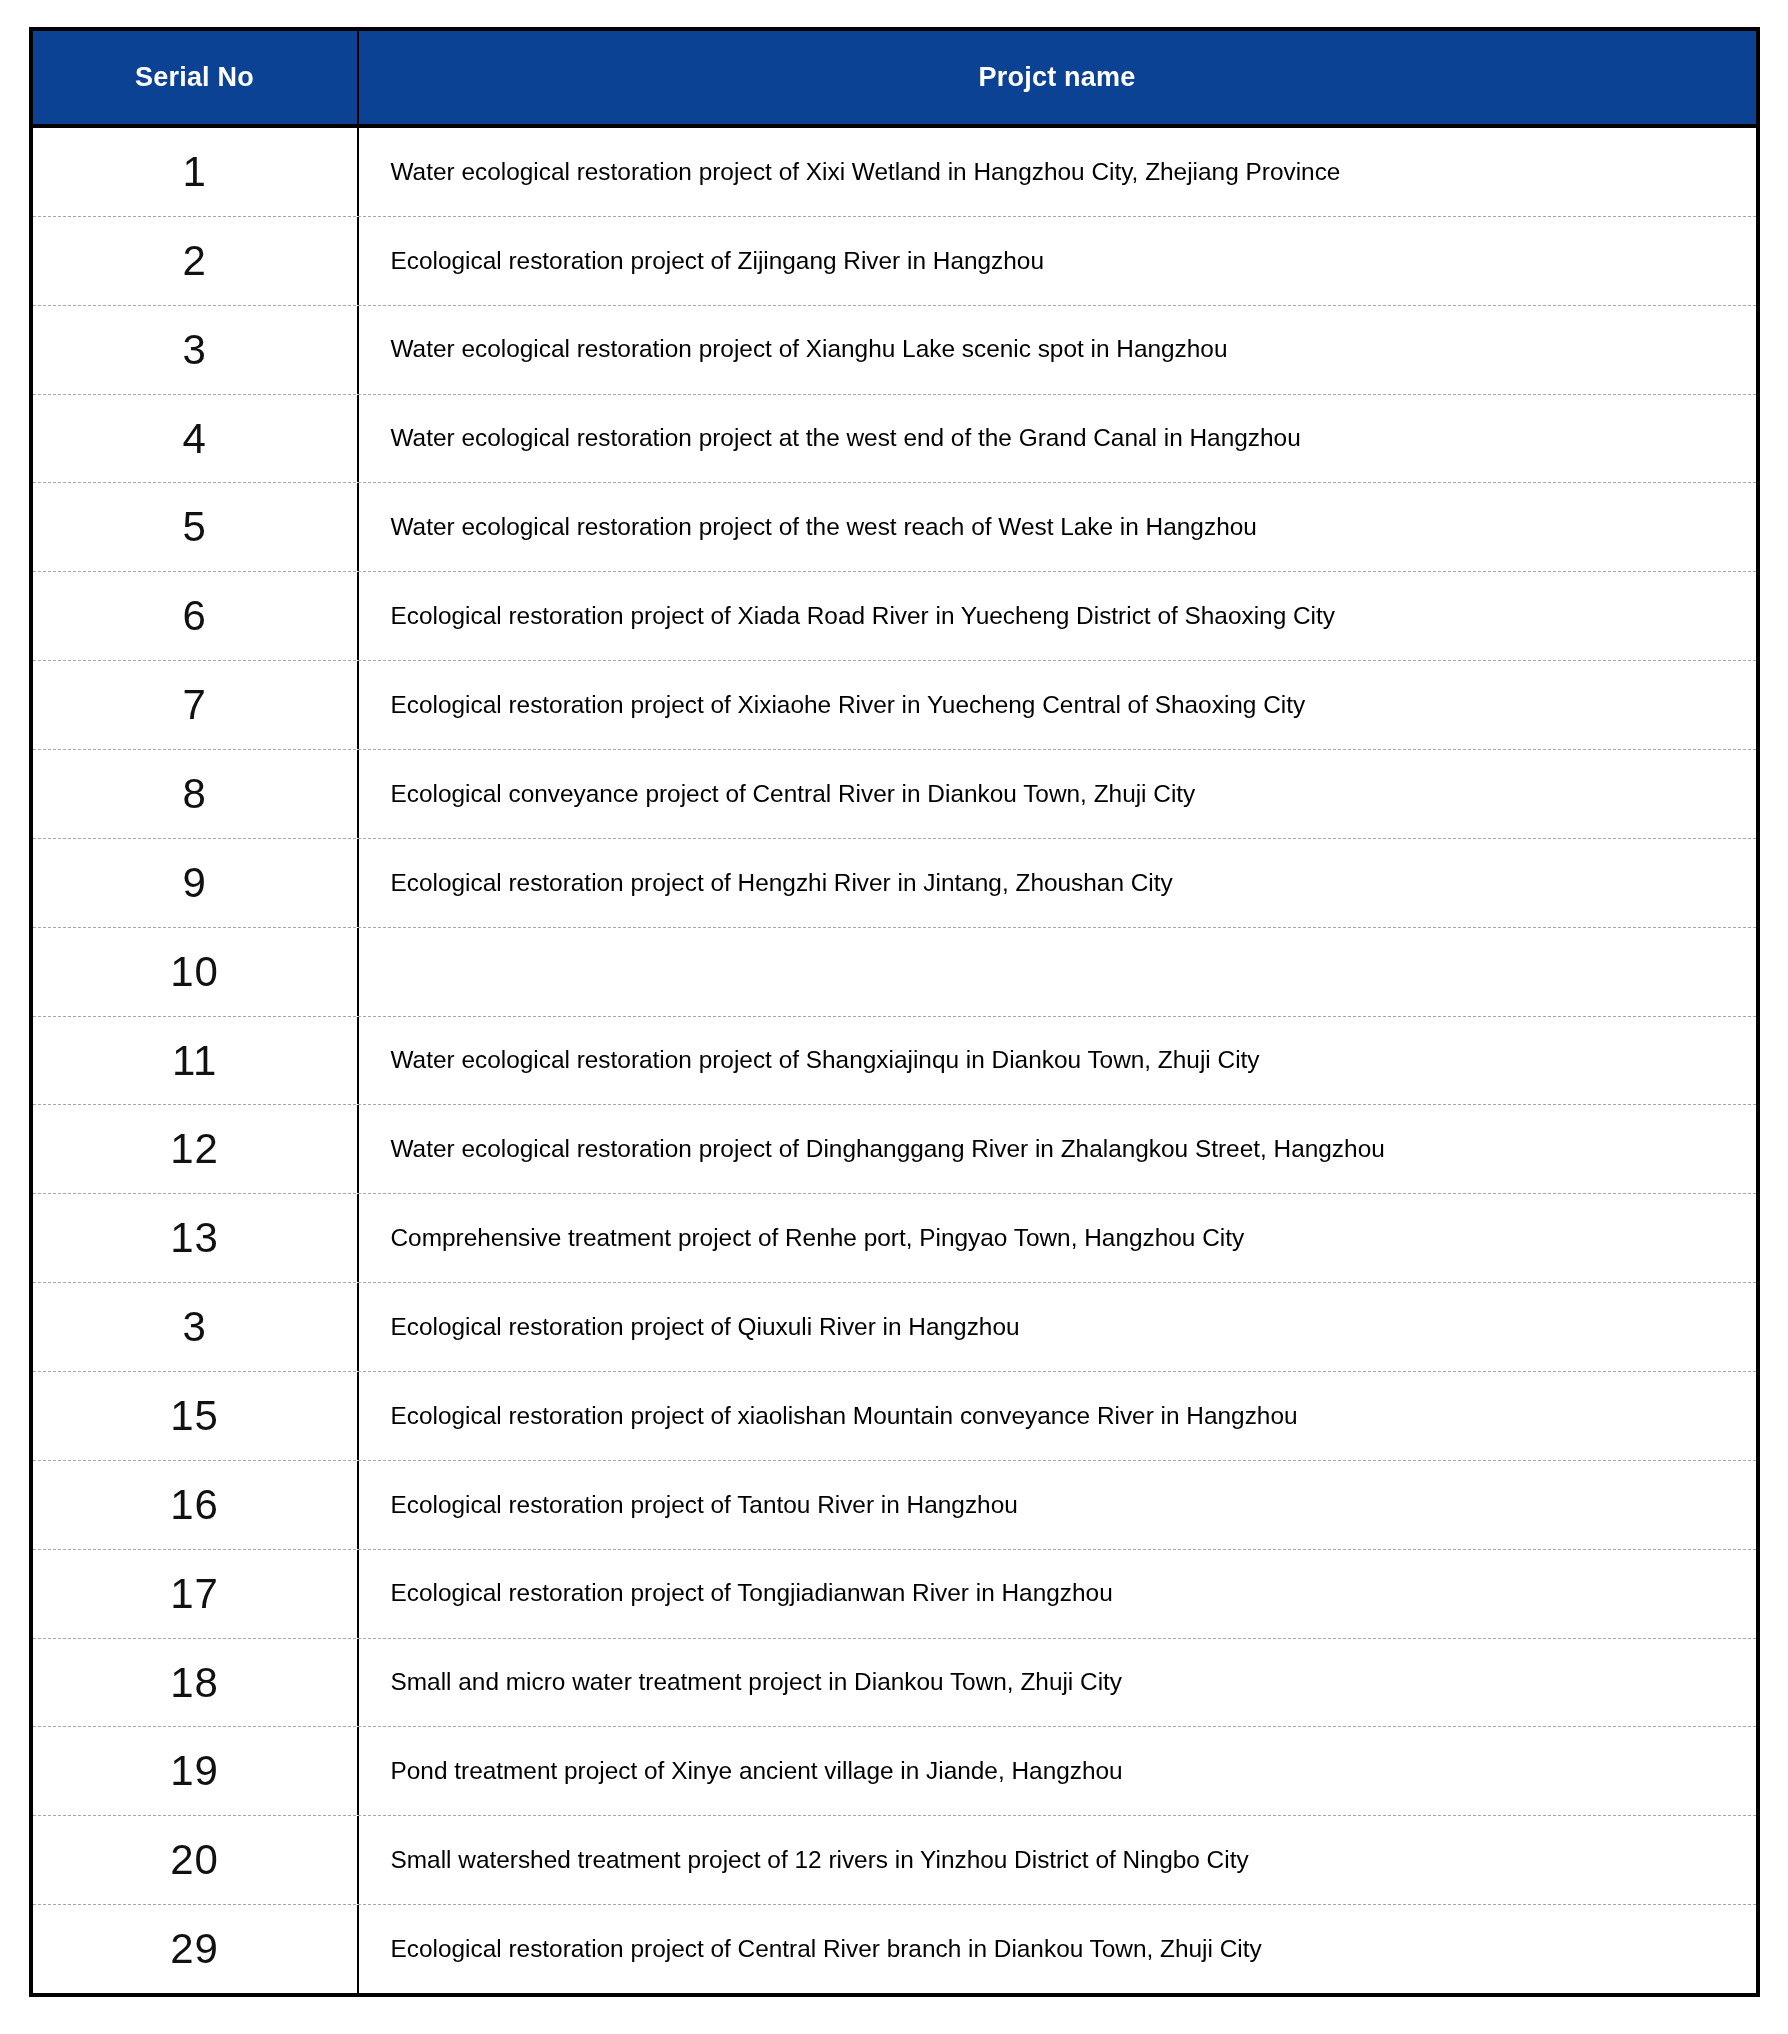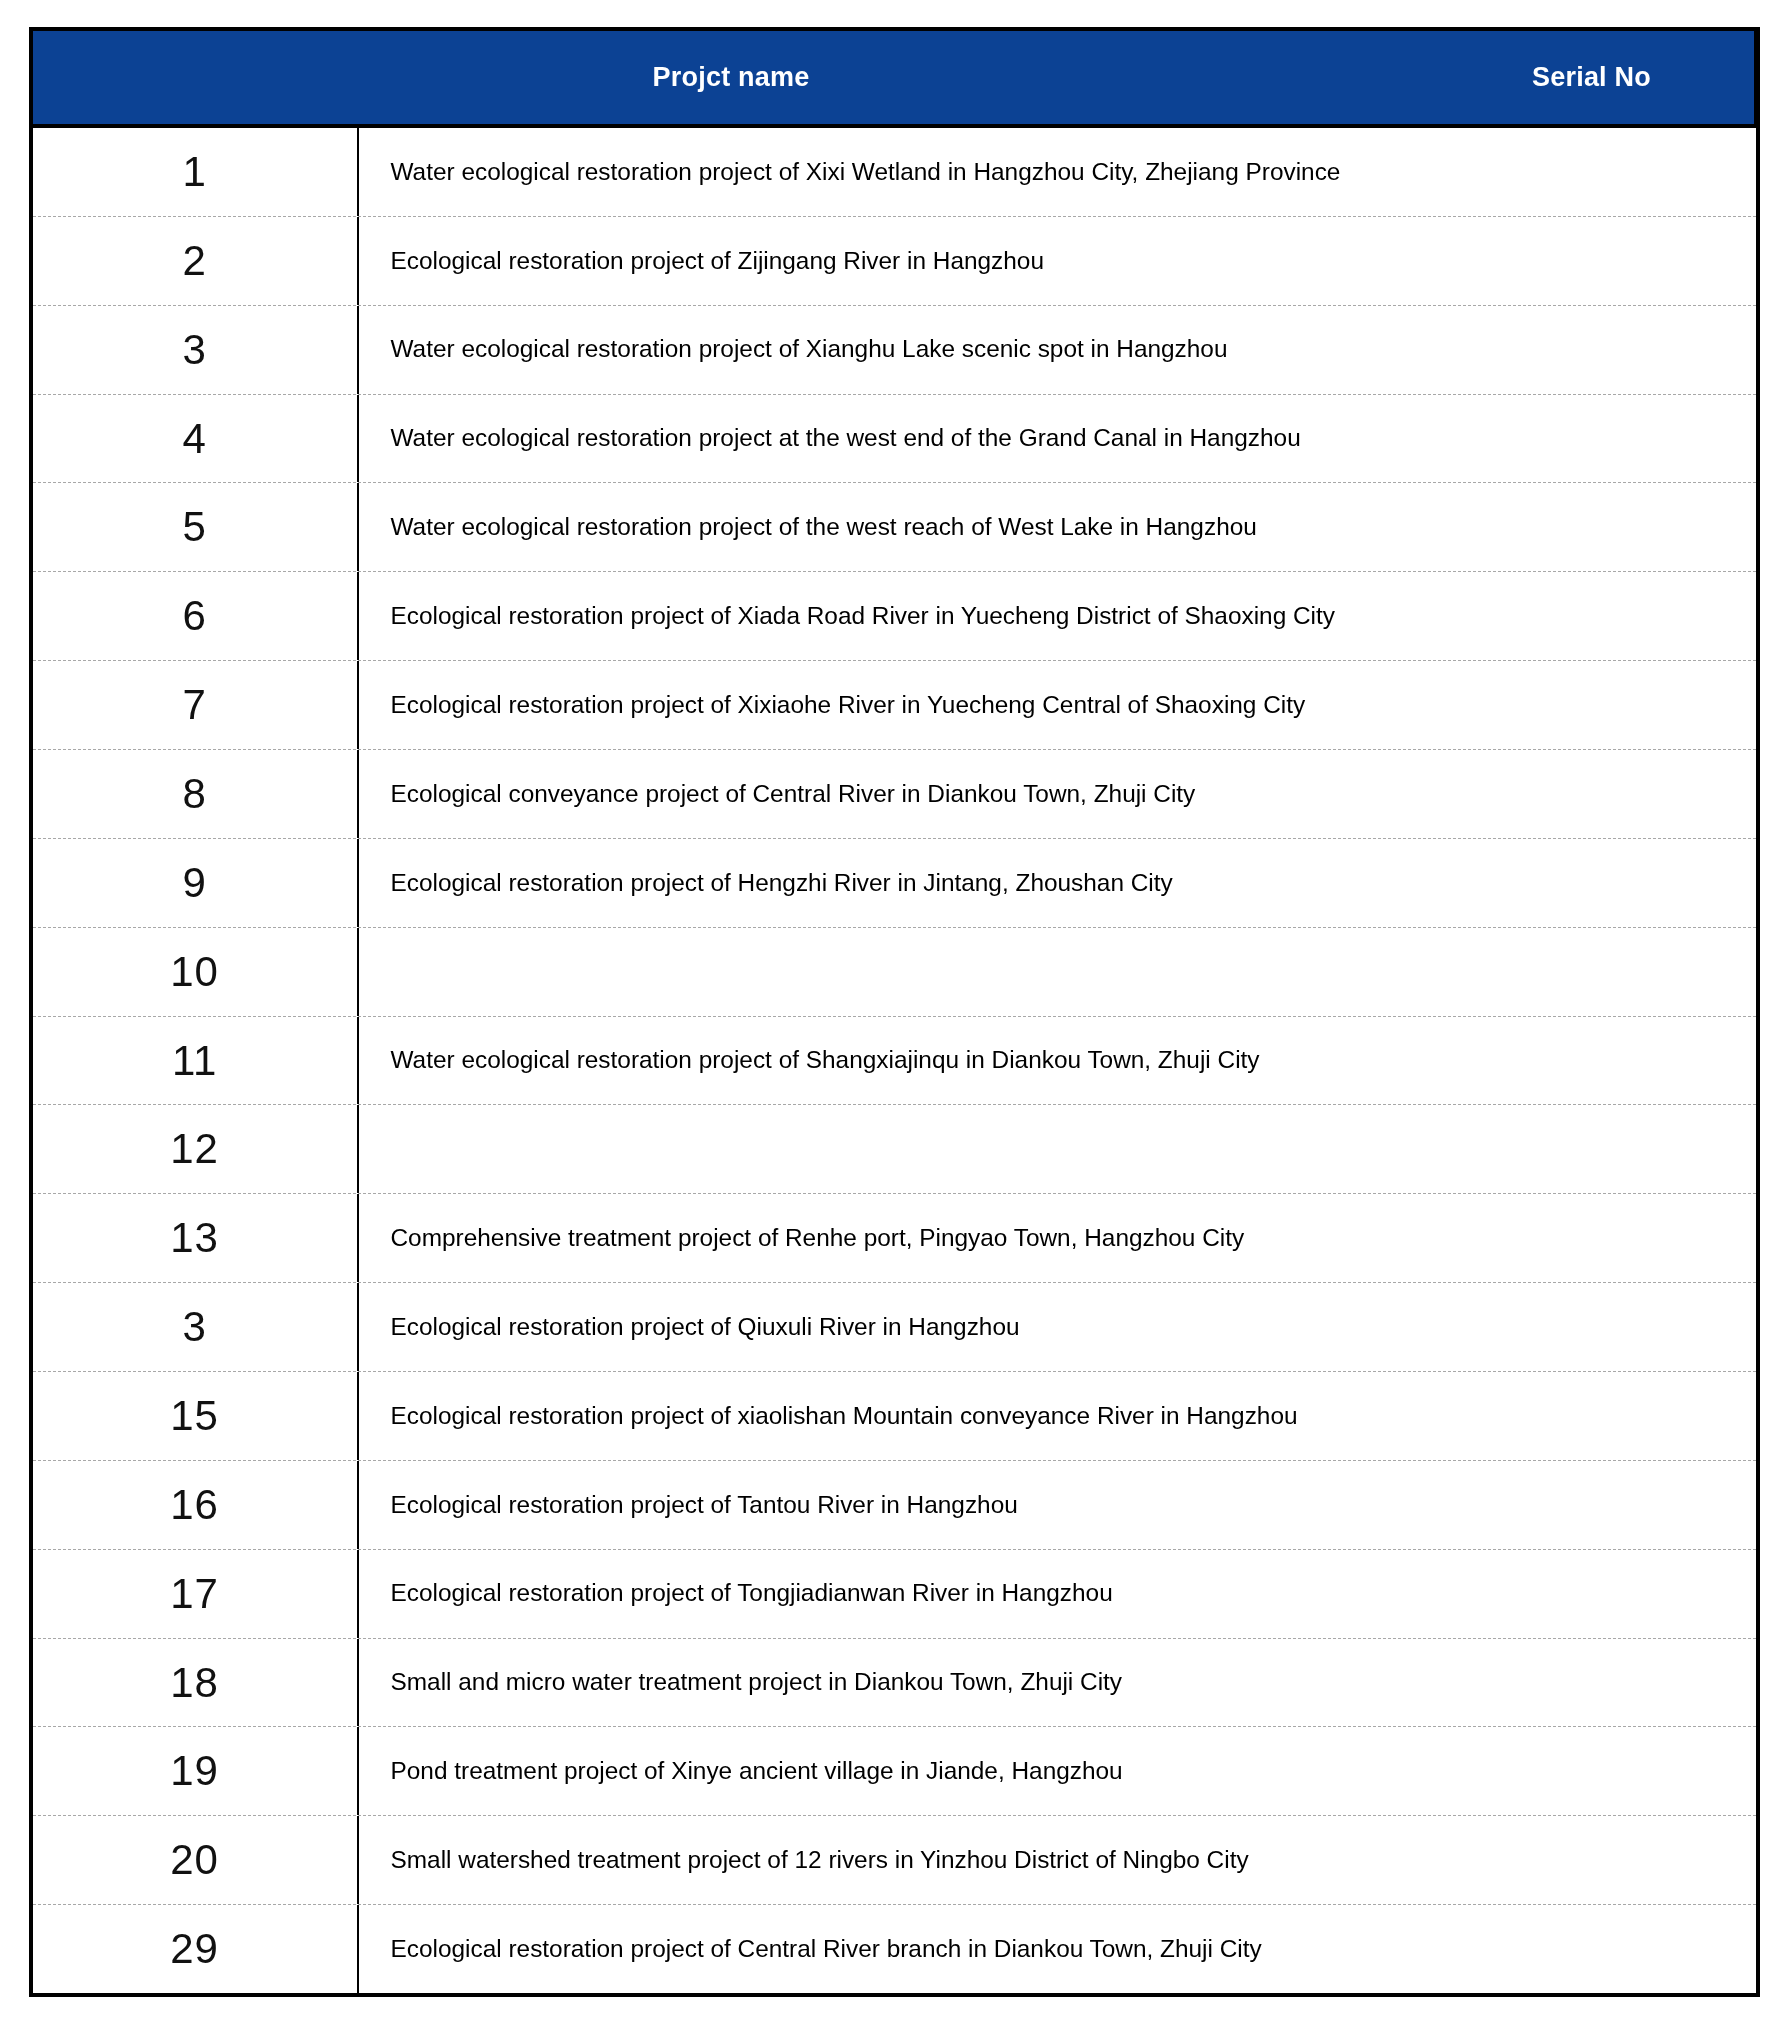--- a/index.html
+++ b/index.html
@@ -93,22 +93,22 @@
     font-size: 24.4px;
     color: var(--body-text);
     line-height: 1.25;
   }
 </style>
 </head>
 <body>
 
 <div class="table">
   <div class="header-row">
+    <div class="hcell col-serial">Serial No</div>
     <div class="hcell col-name">Projct name</div>
-    <div class="hcell col-serial">Serial No</div>
   </div>
   <div class="rows" id="rows">
   <div class="row">
     <div class="serial-cell">1</div>
     <div class="name-cell">Water ecological restoration project of Xixi Wetland in Hangzhou City, Zhejiang Province</div>
   </div>
 
   <div class="row">
     <div class="serial-cell">2</div>
     <div class="name-cell">Ecological restoration project of Zijingang River in Hangzhou</div>
@@ -153,20 +153,21 @@
     <div class="serial-cell">10</div>
   </div>
 
   <div class="row">
     <div class="serial-cell">11</div>
     <div class="name-cell">Water ecological restoration project of Shangxiajinqu in Diankou Town, Zhuji City</div>
   </div>
 
   <div class="row">
     <div class="serial-cell">12</div>
+    <div class="name-cell">Water ecological restoration project of Dinghanggang River in Zhalangkou Street, Hangzhou</div>
   </div>
 
   <div class="row">
     <div class="serial-cell">13</div>
     <div class="name-cell">Comprehensive treatment project of Renhe port, Pingyao Town, Hangzhou City</div>
   </div>
 
   <div class="row">
     <div class="serial-cell">3</div>
     <div class="name-cell">Ecological restoration project of Qiuxuli River in Hangzhou</div>

